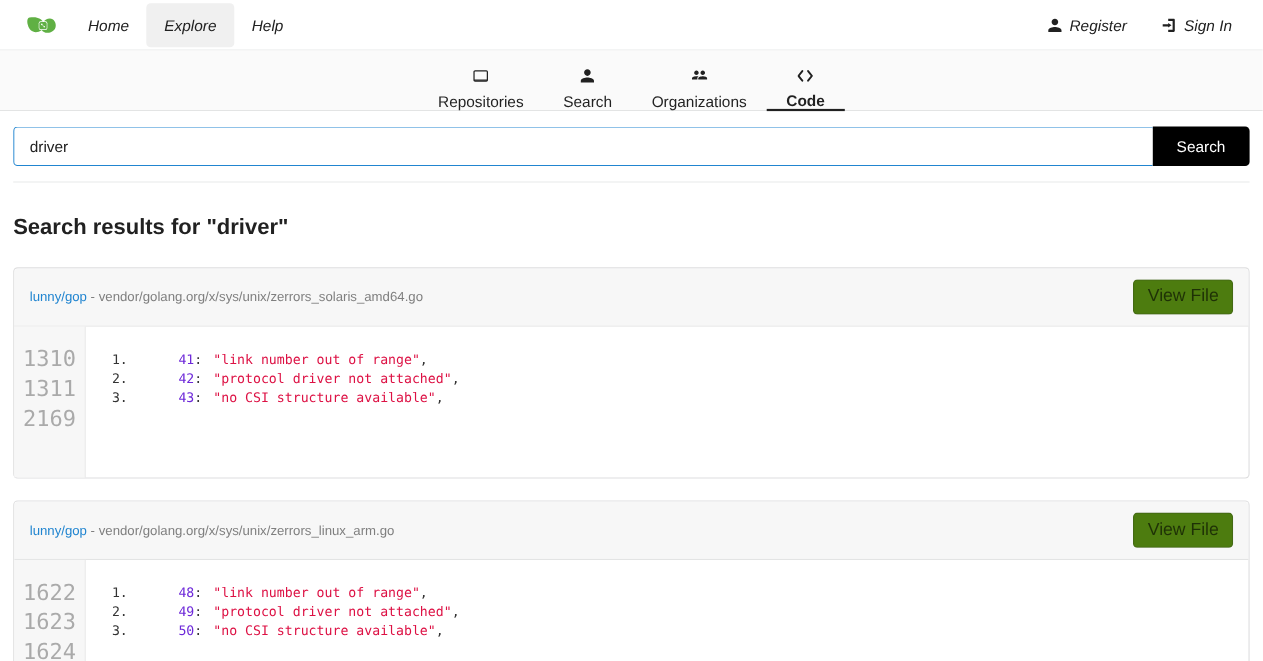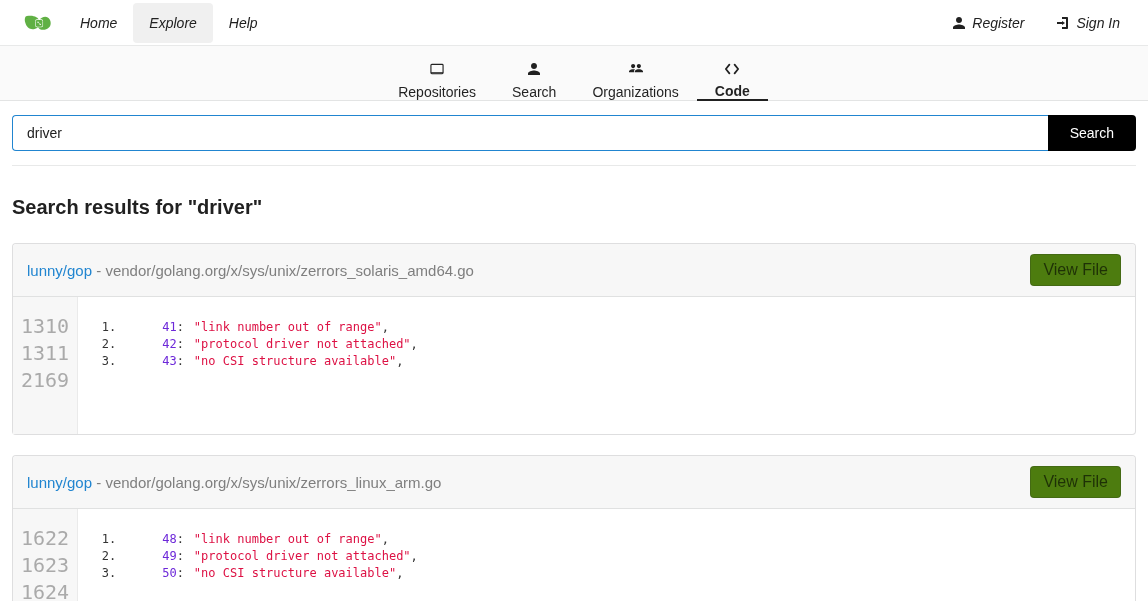--- a/index.html
+++ b/index.html
@@ -128,21 +128,21 @@
     .result-header {
       background: #f7f7f7;
       border-bottom: 1px solid rgba(34,36,38,.1);
       padding: 10px 14px;
       display: flex;
       justify-content: space-between;
       align-items: center;
       border-radius: 4px 4px 0 0;
     }
     .result-title {
-      font-size: 15px;
+      font-size: 12px;
     }
     .repo-link {
       color: #2185d0;
       text-decoration: none;
     }
     .file-path {
       color: #7f7f7f;
     }
     .view-file-btn {
       background: #4d7c0f;

